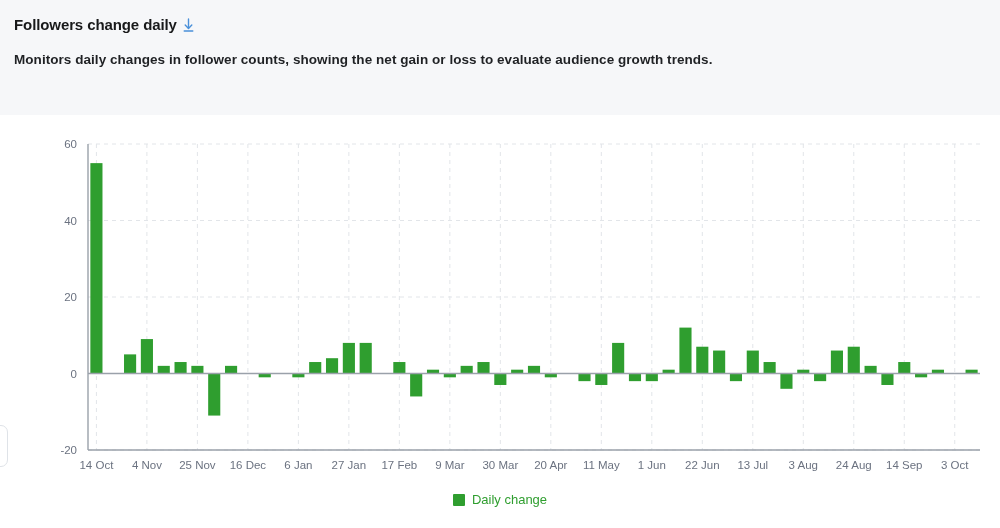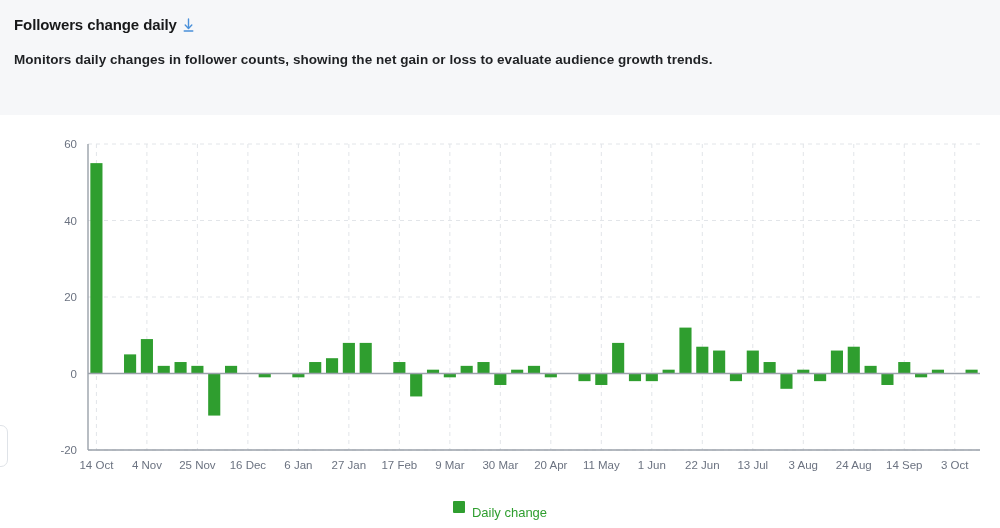--- a/index.html
+++ b/index.html
@@ -184,16 +184,16 @@
           <text x="789.2830188679245" y="354" class="tick-label xtick">3 Aug</text>
           <text x="839.7735849056604" y="354" class="tick-label xtick">24 Aug</text>
           <text x="890.2641509433962" y="354" class="tick-label xtick">14 Sep</text>
           <text x="940.754716981132" y="354" class="tick-label xtick">3 Oct</text>
         </svg>
     </div>
   </div>
 
   <div class="legend">
     <span class="legend-swatch" style="background: rgb(47, 158, 47);"></span>
-    <span class="legend-label" style="color: rgb(47, 158, 47); margin-top: 13px;">Daily change</span>
+    <span class="legend-label" style="color: rgb(47, 158, 47);">Daily change</span>
   </div>
 
 </div>
 
 </body></html>

